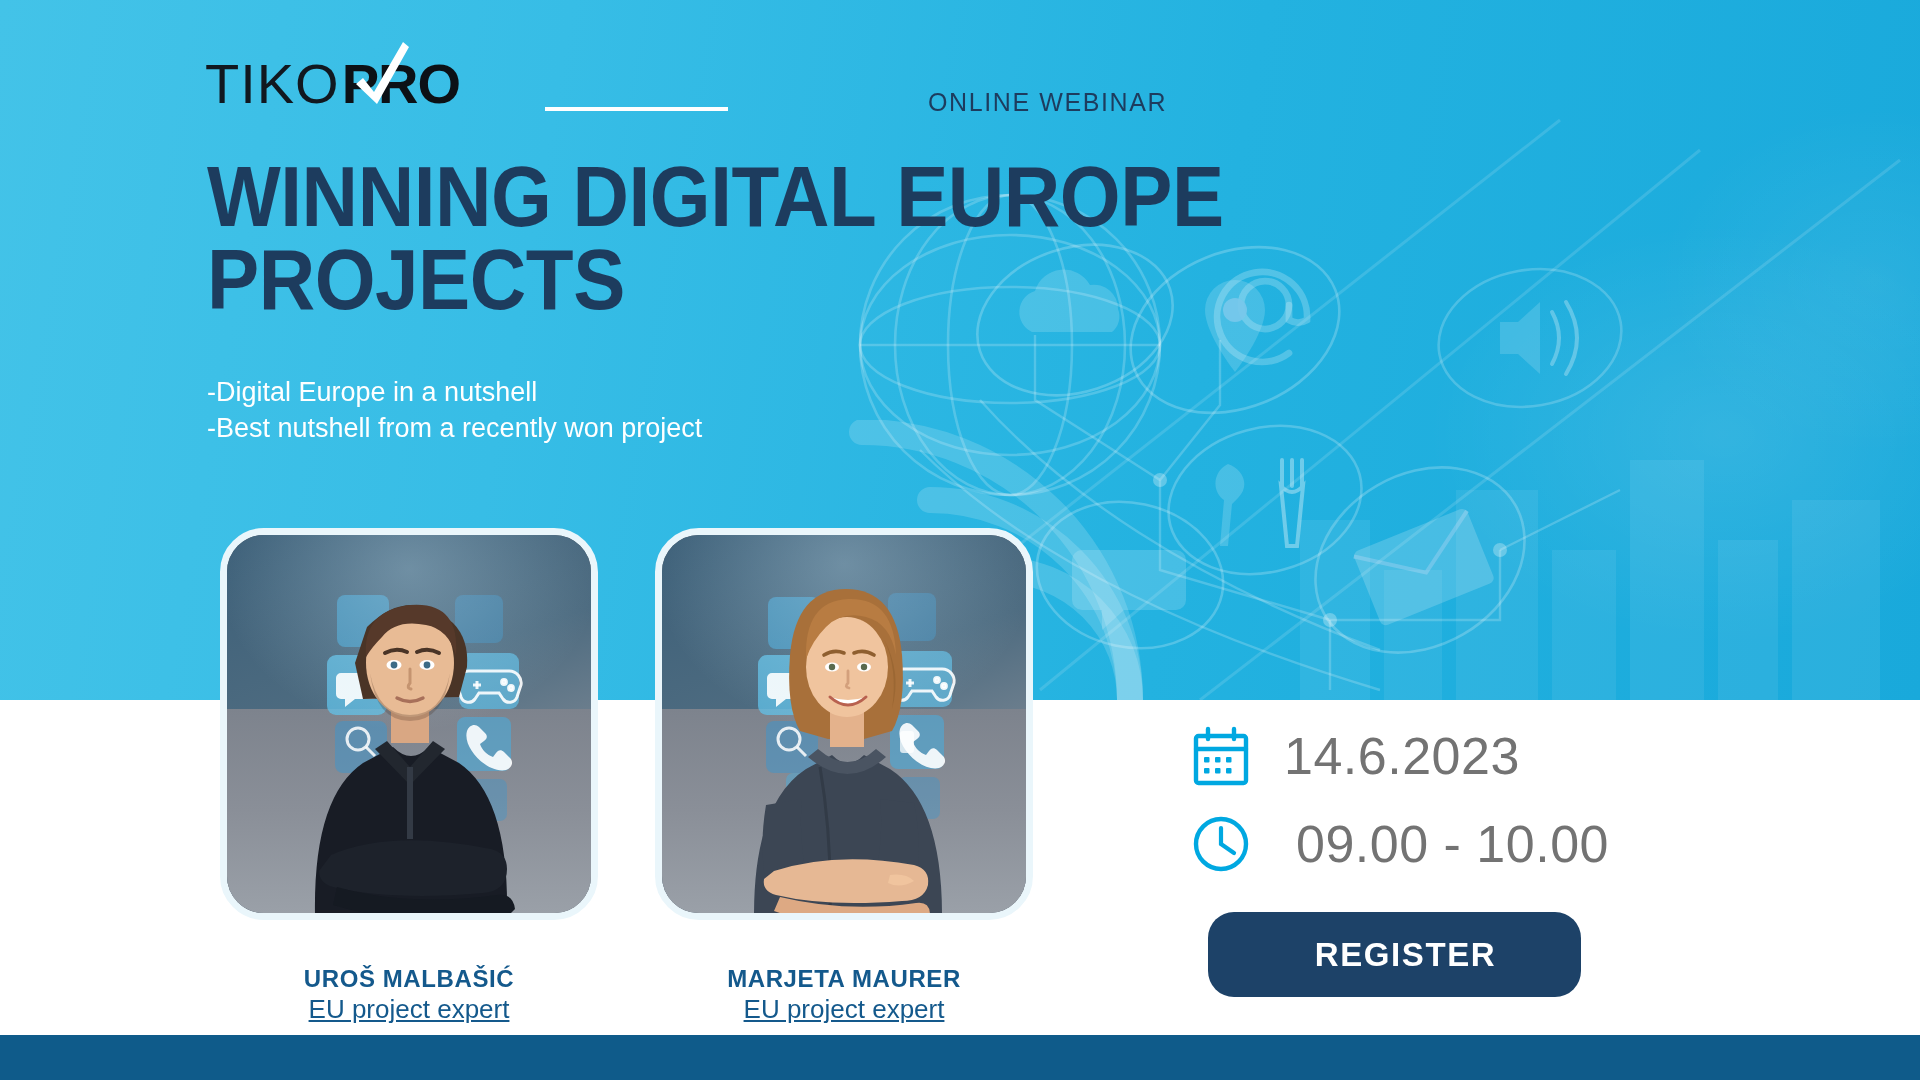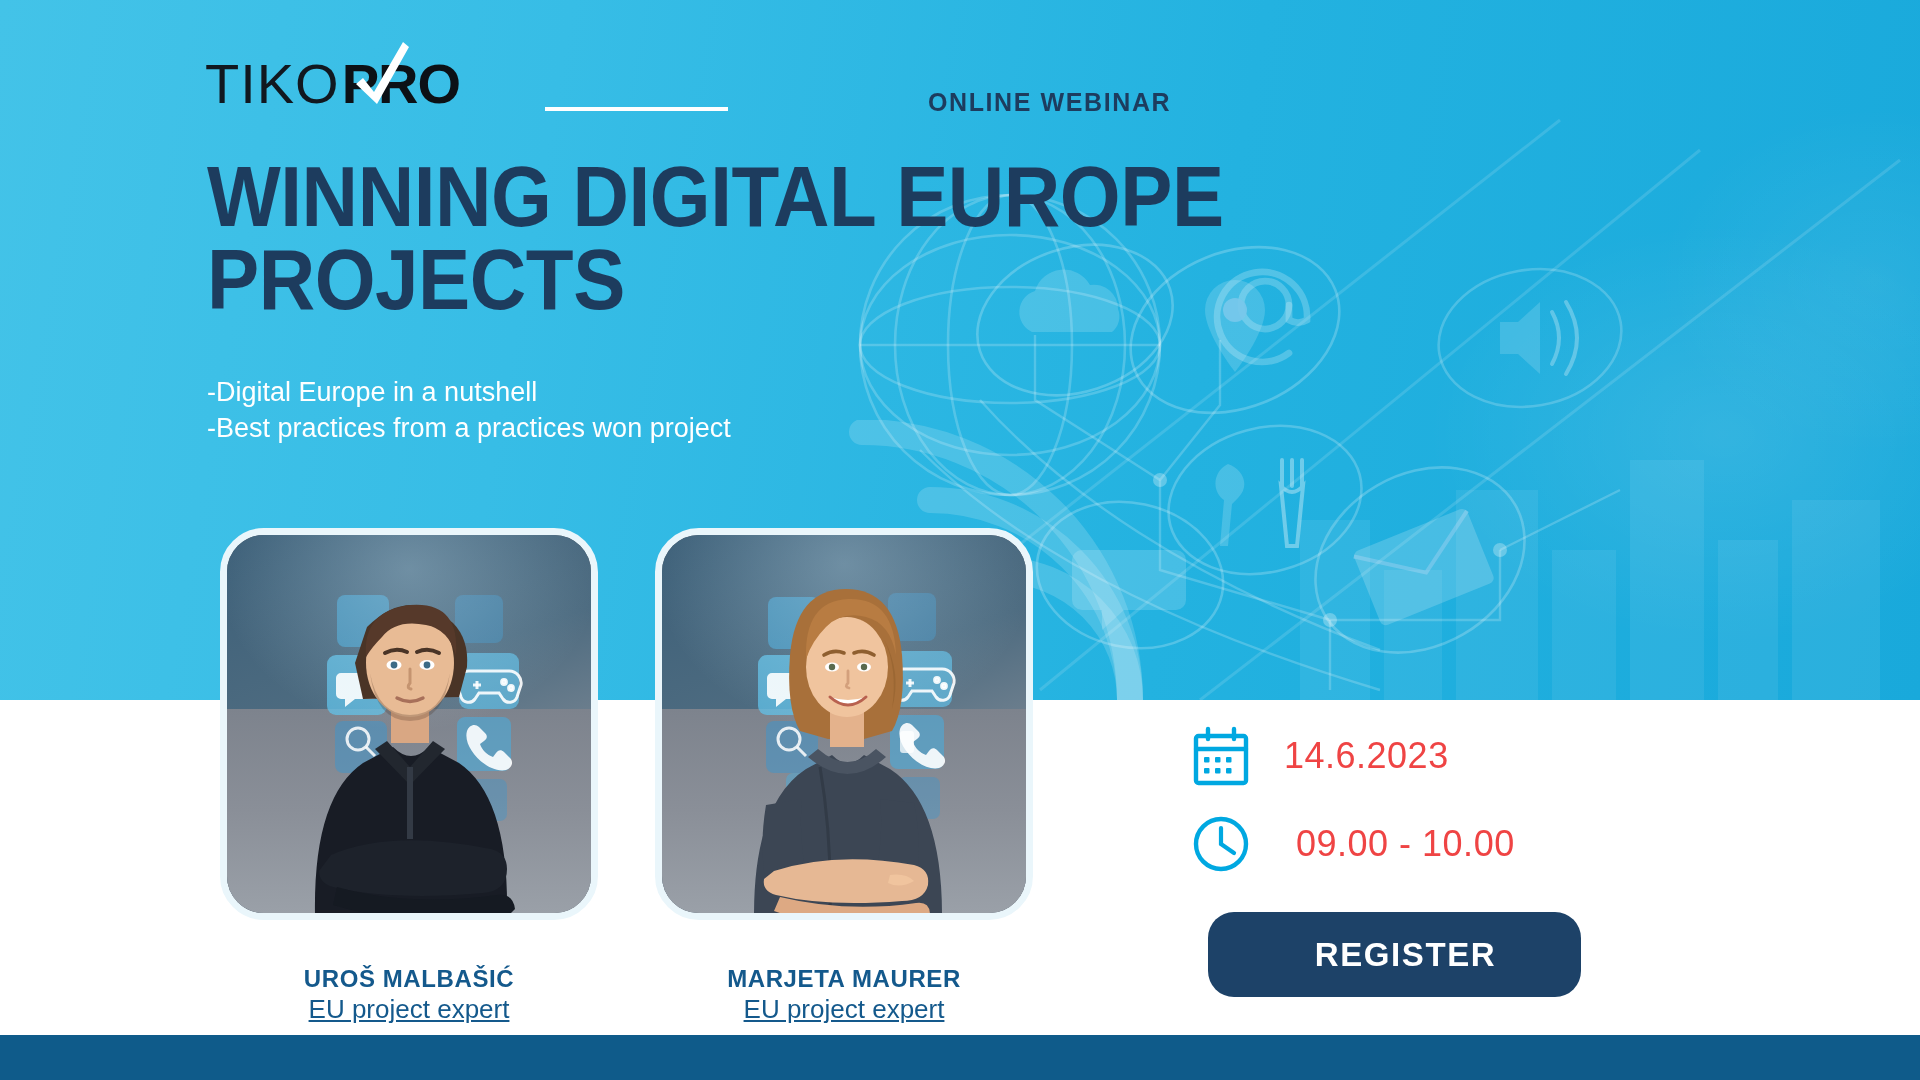--- a/index.html
+++ b/index.html
@@ -57,21 +57,21 @@
   .logo-check {
     position:absolute; left:343px; top:38px; width:70px; height:72px;
   }
 
   .hr-rule {
     position:absolute; left:545px; top:107px; width:183px; height:4px;
     background:#ffffff;
   }
   .eyebrow {
     position:absolute; left:928px; top:88px;
-    font-size:25px; font-weight:700; letter-spacing:1.6px;
+    font-size:25px; font-weight:400; letter-spacing:1.6px;
     color:#1d3c5e; white-space:nowrap;
   }
 
   
   .headline {
     position:absolute; left:207px; top:155px; width:1300px;
     font-size:85px; line-height:0.98; font-weight:700;
     letter-spacing:-0.5px;
     color:#1d3c5e;
     transform:scaleX(0.92); transform-origin:left top;
@@ -127,21 +127,21 @@
     line-height:1.25; white-space:nowrap;text-decoration:underline;
   }
 
   
   .info-col { position:absolute; left:1190px; top:718px; width:620px; }
 
   .info-row { display:flex; align-items:center; height:76px; }
   .info-row + .info-row { margin-top:12px;gap:12px; }
   .info-icon { width:62px; height:62px; flex:0 0 62px; margin-right:32px; }
   .info-text {
-    font-size:36px; font-weight:400; color:#ef4444;
+    font-size:52px; font-weight:400; color:#737373;
     letter-spacing:0.5px; white-space:nowrap; line-height:1;
   }
 
   .register-btn {
     position:absolute; left:1208px; top:912px;
     width:373px; height:85px;
     background:#1d4268;
     border-radius:26px;
     display:flex; align-items:center; justify-content:center;
     border:none; cursor:pointer;padding-left:22px;
@@ -287,21 +287,21 @@
     <div class="eyebrow">ONLINE WEBINAR</div>
   </div>
 
   <div class="headline">
     <div>WINNING DIGITAL EUROPE</div>
     <div>PROJECTS</div>
   </div>
 
   <div class="bullets">
     <div class="bullet">-Digital Europe in a nutshell</div>
-    <div class="bullet">-Best practices from a practices won project</div>
+    <div class="bullet">-Best nutshell from a recently won project</div>
   </div>
 
   <div class="photo-card" id="photo-1">
     <div class="photo-inner">
       <div class="photo-bg"></div>
       <div class="photo-bg-lower"></div>
 
       <svg style="position:absolute; left:0; top:0;" width="364" height="380" viewBox="0 0 364 380">
         <g>
           <rect x="110" y="60" width="52" height="52" rx="8" fill="rgba(70,175,225,0.55)"></rect>

